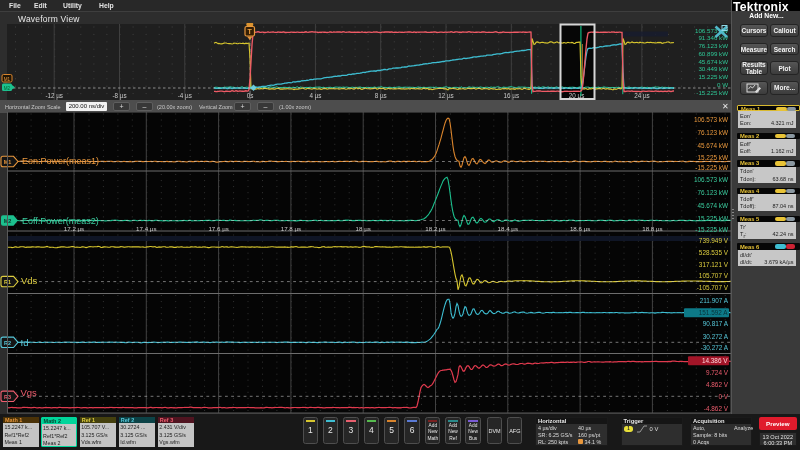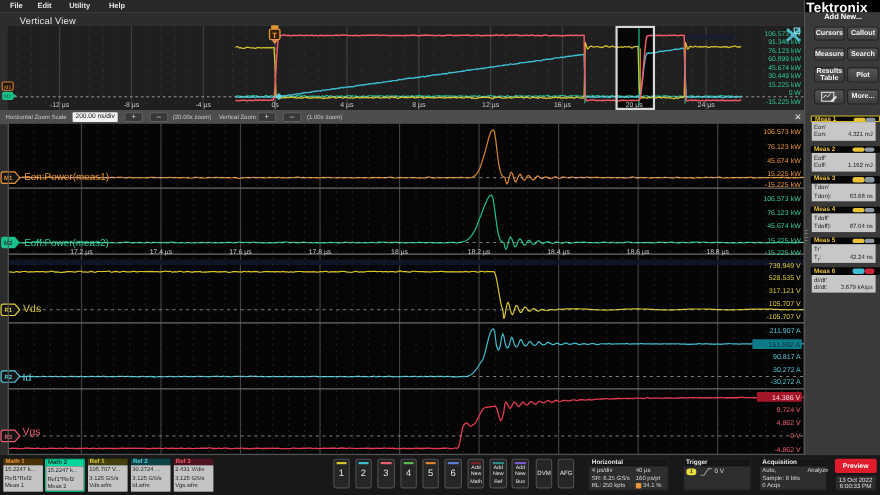--- a/index.html
+++ b/index.html
@@ -11,21 +11,21 @@
 <div id="stage">
 
 <div class="abs" style="left:0;top:0;width:731px;height:12px;background:#282828;border-bottom:1px solid #3e3e3e">
   <span class="abs" style="left:9px;top:2px;font-size:6.8px;font-weight:bold;color:#e4e4e4">File</span>
   <span class="abs" style="left:34px;top:2px;font-size:6.8px;font-weight:bold;color:#e4e4e4">Edit</span>
   <span class="abs" style="left:63px;top:2px;font-size:6.8px;font-weight:bold;color:#e4e4e4">Utility</span>
   <span class="abs" style="left:99px;top:2px;font-size:6.8px;font-weight:bold;color:#e4e4e4">Help</span>
 </div>
 
 <div class="abs" style="left:0;top:12px;width:731px;height:402px;background:#2d2d2d">
-  <span class="abs" style="left:18px;top:2px;font-size:8.5px;color:#e8e8e8;letter-spacing:0.2px">Vertical View</span>
+  <span class="abs" style="left:18px;top:2px;font-size:8.5px;color:#e8e8e8;letter-spacing:0.2px">Waveform View</span>
 </div>
 
 <svg width="731" height="77" viewBox="0 23 731 77" style="position:absolute;left:0;top:23px">
 <rect x="7" y="24" width="724" height="76" fill="#1f1f1f"></rect>
 <path d="M15.0,27.0h1M15.0,34.4h1M15.0,41.8h1M15.0,49.2h1M15.0,56.6h1M15.0,64.0h1M15.0,71.4h1M15.0,78.8h1M15.0,86.2h1M15.0,93.6h1M28.1,27.0h1M28.1,34.4h1M28.1,41.8h1M28.1,49.2h1M28.1,56.6h1M28.1,64.0h1M28.1,71.4h1M28.1,78.8h1M28.1,86.2h1M28.1,93.6h1M41.1,27.0h1M41.1,34.4h1M41.1,41.8h1M41.1,49.2h1M41.1,56.6h1M41.1,64.0h1M41.1,71.4h1M41.1,78.8h1M41.1,86.2h1M41.1,93.6h1M54.2,27.0h1M54.2,34.4h1M54.2,41.8h1M54.2,49.2h1M54.2,56.6h1M54.2,64.0h1M54.2,71.4h1M54.2,78.8h1M54.2,86.2h1M54.2,93.6h1M67.3,27.0h1M67.3,34.4h1M67.3,41.8h1M67.3,49.2h1M67.3,56.6h1M67.3,64.0h1M67.3,71.4h1M67.3,78.8h1M67.3,86.2h1M67.3,93.6h1M80.3,27.0h1M80.3,34.4h1M80.3,41.8h1M80.3,49.2h1M80.3,56.6h1M80.3,64.0h1M80.3,71.4h1M80.3,78.8h1M80.3,86.2h1M80.3,93.6h1M93.4,27.0h1M93.4,34.4h1M93.4,41.8h1M93.4,49.2h1M93.4,56.6h1M93.4,64.0h1M93.4,71.4h1M93.4,78.8h1M93.4,86.2h1M93.4,93.6h1M106.4,27.0h1M106.4,34.4h1M106.4,41.8h1M106.4,49.2h1M106.4,56.6h1M106.4,64.0h1M106.4,71.4h1M106.4,78.8h1M106.4,86.2h1M106.4,93.6h1M119.5,27.0h1M119.5,34.4h1M119.5,41.8h1M119.5,49.2h1M119.5,56.6h1M119.5,64.0h1M119.5,71.4h1M119.5,78.8h1M119.5,86.2h1M119.5,93.6h1M132.6,27.0h1M132.6,34.4h1M132.6,41.8h1M132.6,49.2h1M132.6,56.6h1M132.6,64.0h1M132.6,71.4h1M132.6,78.8h1M132.6,86.2h1M132.6,93.6h1M145.6,27.0h1M145.6,34.4h1M145.6,41.8h1M145.6,49.2h1M145.6,56.6h1M145.6,64.0h1M145.6,71.4h1M145.6,78.8h1M145.6,86.2h1M145.6,93.6h1M158.7,27.0h1M158.7,34.4h1M158.7,41.8h1M158.7,49.2h1M158.7,56.6h1M158.7,64.0h1M158.7,71.4h1M158.7,78.8h1M158.7,86.2h1M158.7,93.6h1M171.7,27.0h1M171.7,34.4h1M171.7,41.8h1M171.7,49.2h1M171.7,56.6h1M171.7,64.0h1M171.7,71.4h1M171.7,78.8h1M171.7,86.2h1M171.7,93.6h1M184.8,27.0h1M184.8,34.4h1M184.8,41.8h1M184.8,49.2h1M184.8,56.6h1M184.8,64.0h1M184.8,71.4h1M184.8,78.8h1M184.8,86.2h1M184.8,93.6h1M197.9,27.0h1M197.9,34.4h1M197.9,41.8h1M197.9,49.2h1M197.9,56.6h1M197.9,64.0h1M197.9,71.4h1M197.9,78.8h1M197.9,86.2h1M197.9,93.6h1M210.9,27.0h1M210.9,34.4h1M210.9,41.8h1M210.9,49.2h1M210.9,56.6h1M210.9,64.0h1M210.9,71.4h1M210.9,78.8h1M210.9,86.2h1M210.9,93.6h1M224.0,27.0h1M224.0,34.4h1M224.0,41.8h1M224.0,49.2h1M224.0,56.6h1M224.0,64.0h1M224.0,71.4h1M224.0,78.8h1M224.0,86.2h1M224.0,93.6h1M237.0,27.0h1M237.0,34.4h1M237.0,41.8h1M237.0,49.2h1M237.0,56.6h1M237.0,64.0h1M237.0,71.4h1M237.0,78.8h1M237.0,86.2h1M237.0,93.6h1M250.1,27.0h1M250.1,34.4h1M250.1,41.8h1M250.1,49.2h1M250.1,56.6h1M250.1,64.0h1M250.1,71.4h1M250.1,78.8h1M250.1,86.2h1M250.1,93.6h1M263.2,27.0h1M263.2,34.4h1M263.2,41.8h1M263.2,49.2h1M263.2,56.6h1M263.2,64.0h1M263.2,71.4h1M263.2,78.8h1M263.2,86.2h1M263.2,93.6h1M276.2,27.0h1M276.2,34.4h1M276.2,41.8h1M276.2,49.2h1M276.2,56.6h1M276.2,64.0h1M276.2,71.4h1M276.2,78.8h1M276.2,86.2h1M276.2,93.6h1M289.3,27.0h1M289.3,34.4h1M289.3,41.8h1M289.3,49.2h1M289.3,56.6h1M289.3,64.0h1M289.3,71.4h1M289.3,78.8h1M289.3,86.2h1M289.3,93.6h1M302.3,27.0h1M302.3,34.4h1M302.3,41.8h1M302.3,49.2h1M302.3,56.6h1M302.3,64.0h1M302.3,71.4h1M302.3,78.8h1M302.3,86.2h1M302.3,93.6h1M315.4,27.0h1M315.4,34.4h1M315.4,41.8h1M315.4,49.2h1M315.4,56.6h1M315.4,64.0h1M315.4,71.4h1M315.4,78.8h1M315.4,86.2h1M315.4,93.6h1M328.5,27.0h1M328.5,34.4h1M328.5,41.8h1M328.5,49.2h1M328.5,56.6h1M328.5,64.0h1M328.5,71.4h1M328.5,78.8h1M328.5,86.2h1M328.5,93.6h1M341.5,27.0h1M341.5,34.4h1M341.5,41.8h1M341.5,49.2h1M341.5,56.6h1M341.5,64.0h1M341.5,71.4h1M341.5,78.8h1M341.5,86.2h1M341.5,93.6h1M354.6,27.0h1M354.6,34.4h1M354.6,41.8h1M354.6,49.2h1M354.6,56.6h1M354.6,64.0h1M354.6,71.4h1M354.6,78.8h1M354.6,86.2h1M354.6,93.6h1M367.6,27.0h1M367.6,34.4h1M367.6,41.8h1M367.6,49.2h1M367.6,56.6h1M367.6,64.0h1M367.6,71.4h1M367.6,78.8h1M367.6,86.2h1M367.6,93.6h1M380.7,27.0h1M380.7,34.4h1M380.7,41.8h1M380.7,49.2h1M380.7,56.6h1M380.7,64.0h1M380.7,71.4h1M380.7,78.8h1M380.7,86.2h1M380.7,93.6h1M393.8,27.0h1M393.8,34.4h1M393.8,41.8h1M393.8,49.2h1M393.8,56.6h1M393.8,64.0h1M393.8,71.4h1M393.8,78.8h1M393.8,86.2h1M393.8,93.6h1M406.8,27.0h1M406.8,34.4h1M406.8,41.8h1M406.8,49.2h1M406.8,56.6h1M406.8,64.0h1M406.8,71.4h1M406.8,78.8h1M406.8,86.2h1M406.8,93.6h1M419.9,27.0h1M419.9,34.4h1M419.9,41.8h1M419.9,49.2h1M419.9,56.6h1M419.9,64.0h1M419.9,71.4h1M419.9,78.8h1M419.9,86.2h1M419.9,93.6h1M432.9,27.0h1M432.9,34.4h1M432.9,41.8h1M432.9,49.2h1M432.9,56.6h1M432.9,64.0h1M432.9,71.4h1M432.9,78.8h1M432.9,86.2h1M432.9,93.6h1M446.0,27.0h1M446.0,34.4h1M446.0,41.8h1M446.0,49.2h1M446.0,56.6h1M446.0,64.0h1M446.0,71.4h1M446.0,78.8h1M446.0,86.2h1M446.0,93.6h1M459.1,27.0h1M459.1,34.4h1M459.1,41.8h1M459.1,49.2h1M459.1,56.6h1M459.1,64.0h1M459.1,71.4h1M459.1,78.8h1M459.1,86.2h1M459.1,93.6h1M472.1,27.0h1M472.1,34.4h1M472.1,41.8h1M472.1,49.2h1M472.1,56.6h1M472.1,64.0h1M472.1,71.4h1M472.1,78.8h1M472.1,86.2h1M472.1,93.6h1M485.2,27.0h1M485.2,34.4h1M485.2,41.8h1M485.2,49.2h1M485.2,56.6h1M485.2,64.0h1M485.2,71.4h1M485.2,78.8h1M485.2,86.2h1M485.2,93.6h1M498.2,27.0h1M498.2,34.4h1M498.2,41.8h1M498.2,49.2h1M498.2,56.6h1M498.2,64.0h1M498.2,71.4h1M498.2,78.8h1M498.2,86.2h1M498.2,93.6h1M511.3,27.0h1M511.3,34.4h1M511.3,41.8h1M511.3,49.2h1M511.3,56.6h1M511.3,64.0h1M511.3,71.4h1M511.3,78.8h1M511.3,86.2h1M511.3,93.6h1M524.4,27.0h1M524.4,34.4h1M524.4,41.8h1M524.4,49.2h1M524.4,56.6h1M524.4,64.0h1M524.4,71.4h1M524.4,78.8h1M524.4,86.2h1M524.4,93.6h1M537.4,27.0h1M537.4,34.4h1M537.4,41.8h1M537.4,49.2h1M537.4,56.6h1M537.4,64.0h1M537.4,71.4h1M537.4,78.8h1M537.4,86.2h1M537.4,93.6h1M550.5,27.0h1M550.5,34.4h1M550.5,41.8h1M550.5,49.2h1M550.5,56.6h1M550.5,64.0h1M550.5,71.4h1M550.5,78.8h1M550.5,86.2h1M550.5,93.6h1M563.5,27.0h1M563.5,34.4h1M563.5,41.8h1M563.5,49.2h1M563.5,56.6h1M563.5,64.0h1M563.5,71.4h1M563.5,78.8h1M563.5,86.2h1M563.5,93.6h1M576.6,27.0h1M576.6,34.4h1M576.6,41.8h1M576.6,49.2h1M576.6,56.6h1M576.6,64.0h1M576.6,71.4h1M576.6,78.8h1M576.6,86.2h1M576.6,93.6h1M589.7,27.0h1M589.7,34.4h1M589.7,41.8h1M589.7,49.2h1M589.7,56.6h1M589.7,64.0h1M589.7,71.4h1M589.7,78.8h1M589.7,86.2h1M589.7,93.6h1M602.7,27.0h1M602.7,34.4h1M602.7,41.8h1M602.7,49.2h1M602.7,56.6h1M602.7,64.0h1M602.7,71.4h1M602.7,78.8h1M602.7,86.2h1M602.7,93.6h1M615.8,27.0h1M615.8,34.4h1M615.8,41.8h1M615.8,49.2h1M615.8,56.6h1M615.8,64.0h1M615.8,71.4h1M615.8,78.8h1M615.8,86.2h1M615.8,93.6h1M628.8,27.0h1M628.8,34.4h1M628.8,41.8h1M628.8,49.2h1M628.8,56.6h1M628.8,64.0h1M628.8,71.4h1M628.8,78.8h1M628.8,86.2h1M628.8,93.6h1M641.9,27.0h1M641.9,34.4h1M641.9,41.8h1M641.9,49.2h1M641.9,56.6h1M641.9,64.0h1M641.9,71.4h1M641.9,78.8h1M641.9,86.2h1M641.9,93.6h1M655.0,27.0h1M655.0,34.4h1M655.0,41.8h1M655.0,49.2h1M655.0,56.6h1M655.0,64.0h1M655.0,71.4h1M655.0,78.8h1M655.0,86.2h1M655.0,93.6h1M668.0,27.0h1M668.0,34.4h1M668.0,41.8h1M668.0,49.2h1M668.0,56.6h1M668.0,64.0h1M668.0,71.4h1M668.0,78.8h1M668.0,86.2h1M668.0,93.6h1M681.1,27.0h1M681.1,34.4h1M681.1,41.8h1M681.1,49.2h1M681.1,56.6h1M681.1,64.0h1M681.1,71.4h1M681.1,78.8h1M681.1,86.2h1M681.1,93.6h1M694.1,27.0h1M694.1,34.4h1M694.1,41.8h1M694.1,49.2h1M694.1,56.6h1M694.1,64.0h1M694.1,71.4h1M694.1,78.8h1M694.1,86.2h1M694.1,93.6h1M707.2,27.0h1M707.2,34.4h1M707.2,41.8h1M707.2,49.2h1M707.2,56.6h1M707.2,64.0h1M707.2,71.4h1M707.2,78.8h1M707.2,86.2h1M707.2,93.6h1M720.3,27.0h1M720.3,34.4h1M720.3,41.8h1M720.3,49.2h1M720.3,56.6h1M720.3,64.0h1M720.3,71.4h1M720.3,78.8h1M720.3,86.2h1M720.3,93.6h1" stroke="#414141" stroke-width="1" fill="none"></path>
 <line x1="54.2" y1="24" x2="54.2" y2="100" stroke="#3f3f3f" stroke-width="1"></line>
 <line x1="119.5" y1="24" x2="119.5" y2="100" stroke="#3f3f3f" stroke-width="1"></line>
 <line x1="184.8" y1="24" x2="184.8" y2="100" stroke="#3f3f3f" stroke-width="1"></line>
 <line x1="250.1" y1="24" x2="250.1" y2="100" stroke="#3f3f3f" stroke-width="1"></line>
 <line x1="315.4" y1="24" x2="315.4" y2="100" stroke="#3f3f3f" stroke-width="1"></line>

